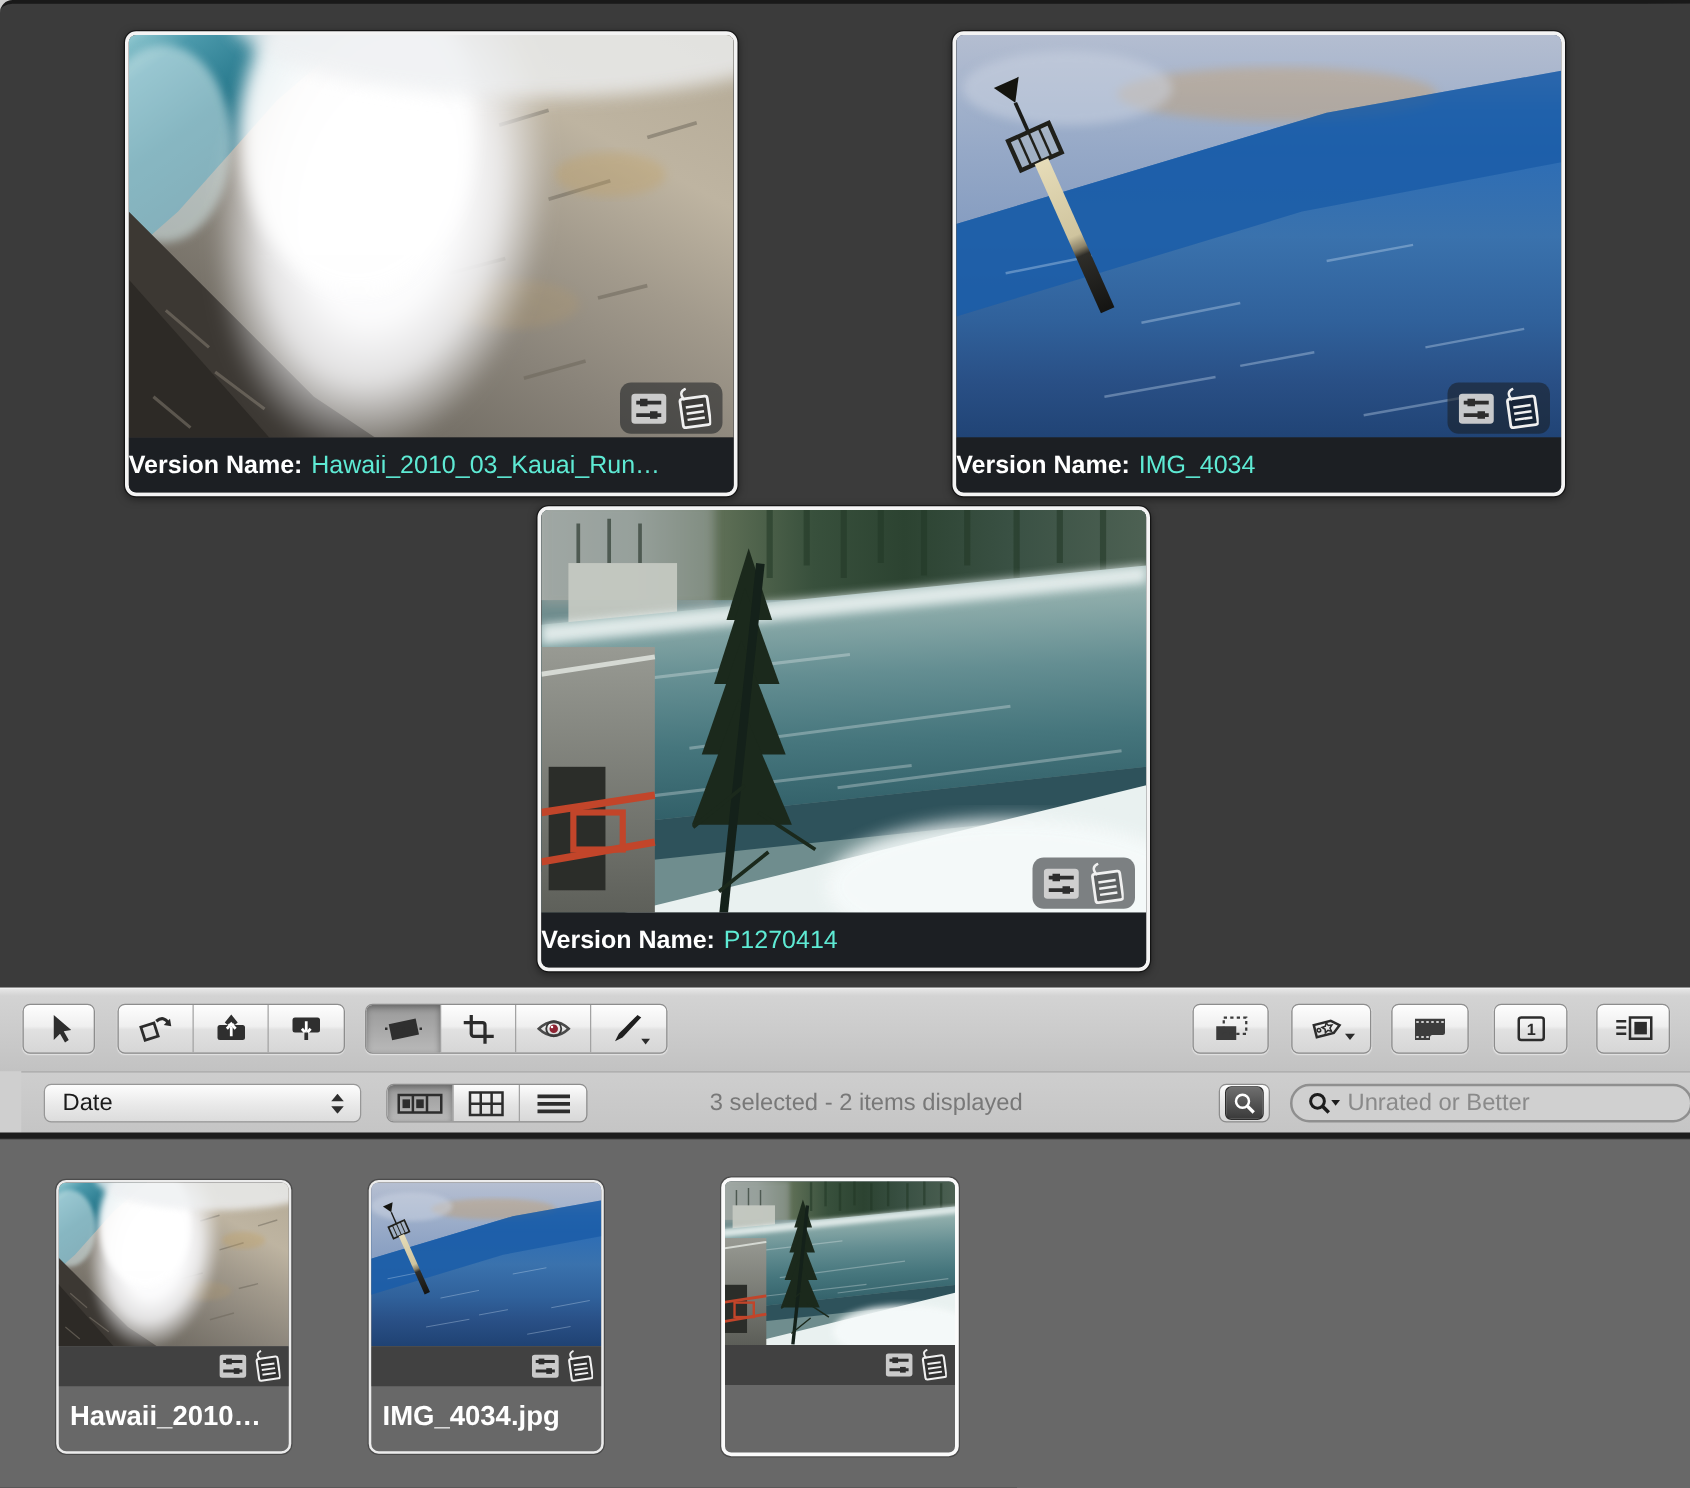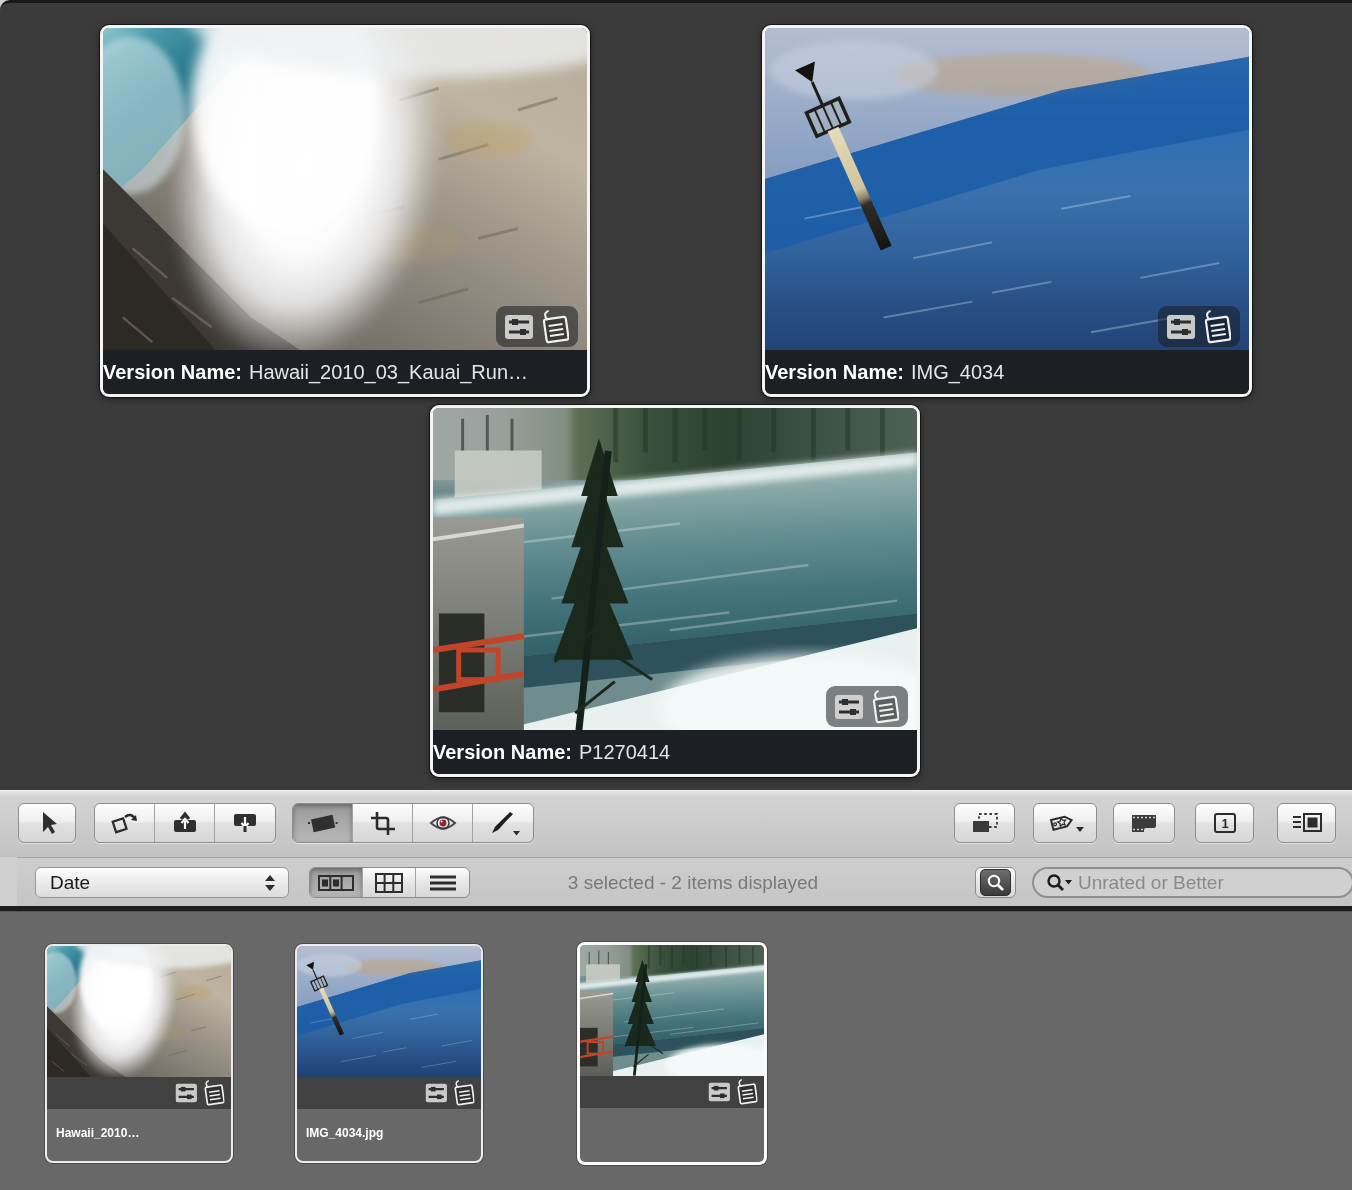--- a/index.html
+++ b/index.html
@@ -13,21 +13,21 @@
         box-shadow:0 0 0 1px rgba(0,0,0,.55),0 2px 7px rgba(0,0,0,.5);}
   .card-img{position:absolute;left:0;top:0;right:0;bottom:44px;}
   .card-img svg{width:100%;height:100%;display:block;}
   .badge-chip{position:absolute;right:9px;bottom:47px;width:82px;height:41px;border-radius:9px;
               background:rgba(25,29,33,.55);display:flex;align-items:center;justify-content:center;}
   .badge-chip svg{width:64px;height:34px;}
   .card-label{position:absolute;left:0;right:0;bottom:0;height:44px;background:rgba(27,31,35,.82);
               display:flex;align-items:center;font-size:20px;color:#fff;
               white-space:nowrap;overflow:hidden;}
   .card-label b{font-weight:bold;margin-right:7px;}
-  .card-label span{color:#e5e5e5;font-weight:normal;}
+  .card-label span{color:#5eead4;font-weight:normal;}
   
   .toolbar{position:absolute;left:0;top:790px;width:1352px;height:67px;
            background:linear-gradient(180deg,#e9e9e9 0%,#d3d3d3 10%,#cbcbcb 55%,#c2c2c2 100%);
            box-shadow:inset 0 1px 0 #f2f2f2;}
   .btn,.btn-group{position:absolute;top:13px;height:40px;box-sizing:border-box;
         background:linear-gradient(180deg,#fefefe 0%,#efefef 45%,#e1e1e1 52%,#d6d6d6 100%);
         border:1px solid #8d8d8d;border-radius:6px;
         box-shadow:0 1px 1px rgba(255,255,255,.55),inset 0 1px 0 #fff;}
   .btn{display:flex;align-items:center;justify-content:center;}
   .btn-group{display:flex;overflow:hidden;}
@@ -65,21 +65,21 @@
   
   .divider{position:absolute;left:0;top:906px;width:1352px;height:5px;background:#1d1d1d;border-bottom:1px solid #565656;}
   .filmstrip{position:absolute;left:0;top:912px;width:1352px;height:278px;background:#686868;}
   .thumb{position:absolute;box-sizing:border-box;border-radius:8px;overflow:hidden;
          box-shadow:0 0 0 1px rgba(0,0,0,.28);}
   .thumb .t-img{height:131px;position:relative;}
   .thumb .t-img svg{width:100%;height:100%;display:block;}
   .thumb .t-strip{height:32px;background:#414141;display:flex;align-items:center;justify-content:flex-end;padding-right:6px;}
   .thumb .t-strip svg{width:50px;height:26px;}
   .thumb .t-name{height:47px;display:flex;align-items:center;padding-left:9px;
-         font-size:12px;font-weight:bold;color:#fff;white-space:nowrap;overflow:hidden;}
+         font-size:22px;font-weight:bold;color:#fff;white-space:nowrap;overflow:hidden;}
   .hidden-defs{position:absolute;width:0;height:0;overflow:hidden;}
 </style>
 </head>
 <body>
 
 <svg class="hidden-defs" aria-hidden="true">
   <defs>
     <filter id="f-b4">
         <feGaussianBlur stdDeviation="4"></feGaussianBlur>
       </filter>

